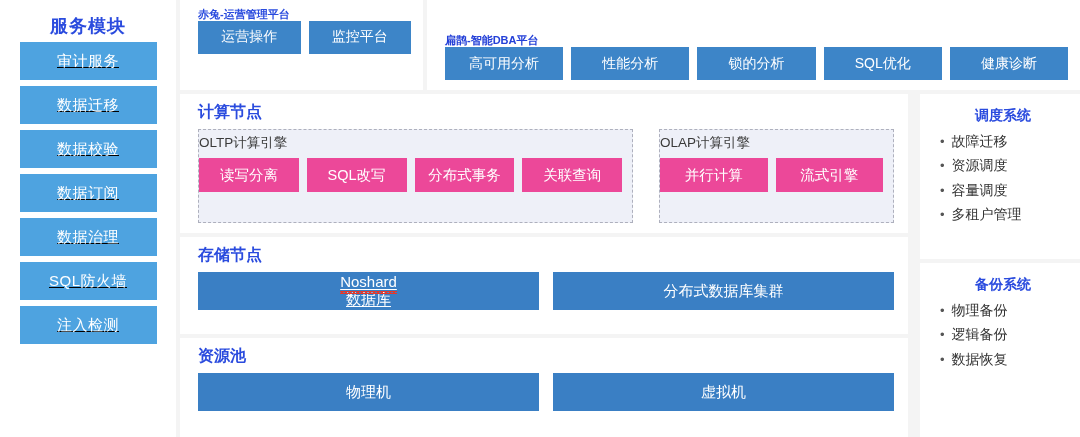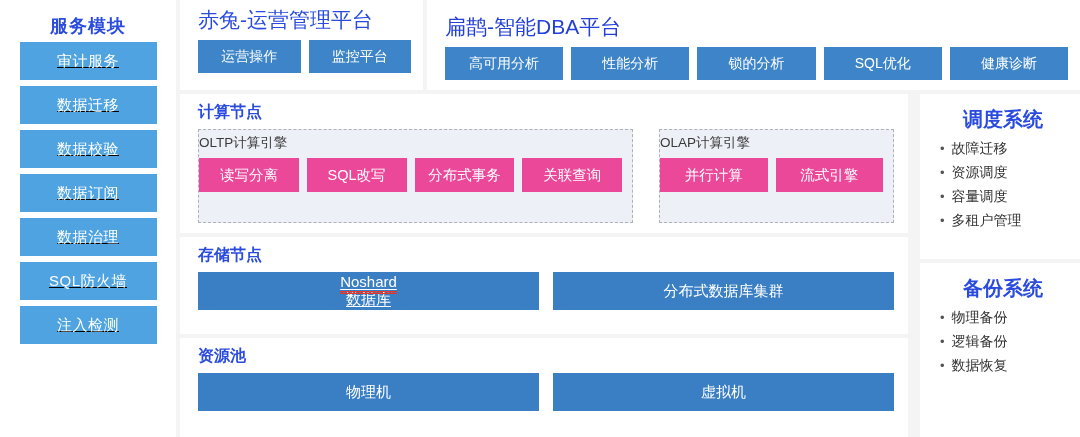--- a/index.html
+++ b/index.html
@@ -93,24 +93,24 @@
   .platform {
     padding: 8px 12px 10px 18px;
     display: flex;
     flex-direction: column;
     justify-content: flex-start;
   }
   .platform-chitu { flex: 0 0 243px; }
   .platform-bianque { flex: 1 1 auto; justify-content: flex-end; }
 
   .platform-title {
-    font-size: 21px;
-    font-weight: normal;
+    font-size: 11px;
+    font-weight: bold;
     color: #2a4bde;
-    margin-bottom: 8px;
+    margin-bottom: 0;
     line-height: 1.15;
   }
   .platform-title.dark { color: #2440d8; }
 
   .chip-row {
     display: flex;
     gap: 8px;
   }
   .chip {
     background: #3d85c8;
@@ -240,21 +240,21 @@
   }
   .sys-panel {
     padding: 10px 10px 10px 16px;
     display: flex;
     flex-direction: column;
   }
   .sys-sched { flex: 0 0 165px; }
   .sys-backup { flex: 1 1 auto; }
 
   .sys-title {
-    font-size: 20px;
+    font-size: 14px;
     font-weight: bold;
     color: #2a4bde;
     text-align: center;
     margin: 4px 0 10px 0;
     line-height: 1.1;
   }
   .sys-list {
     list-style: none;
     margin: 0;
     padding: 0 0 0 4px;

